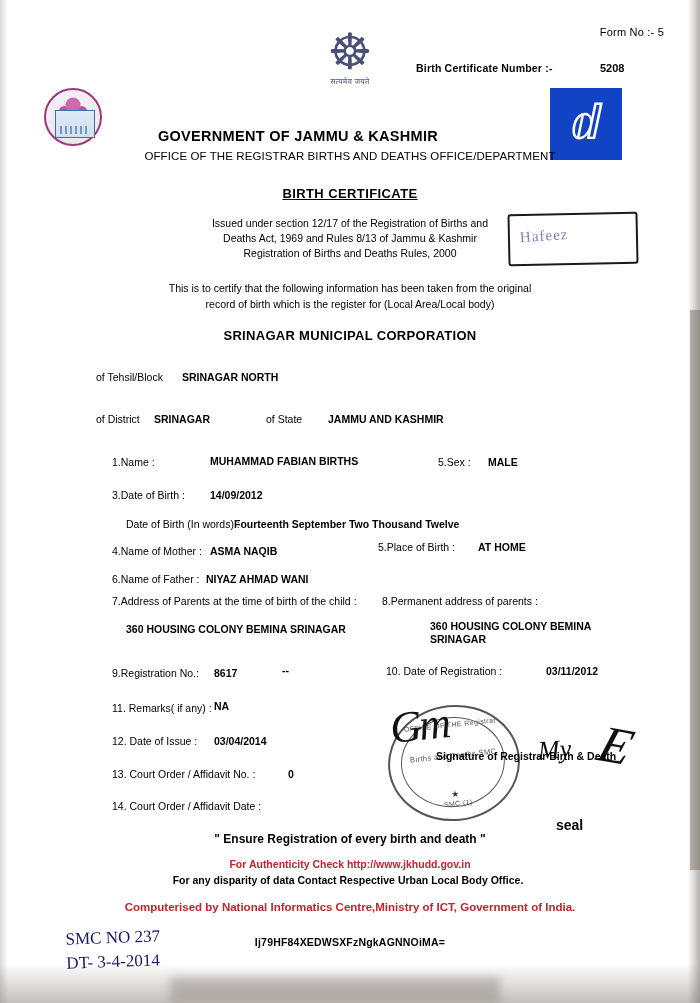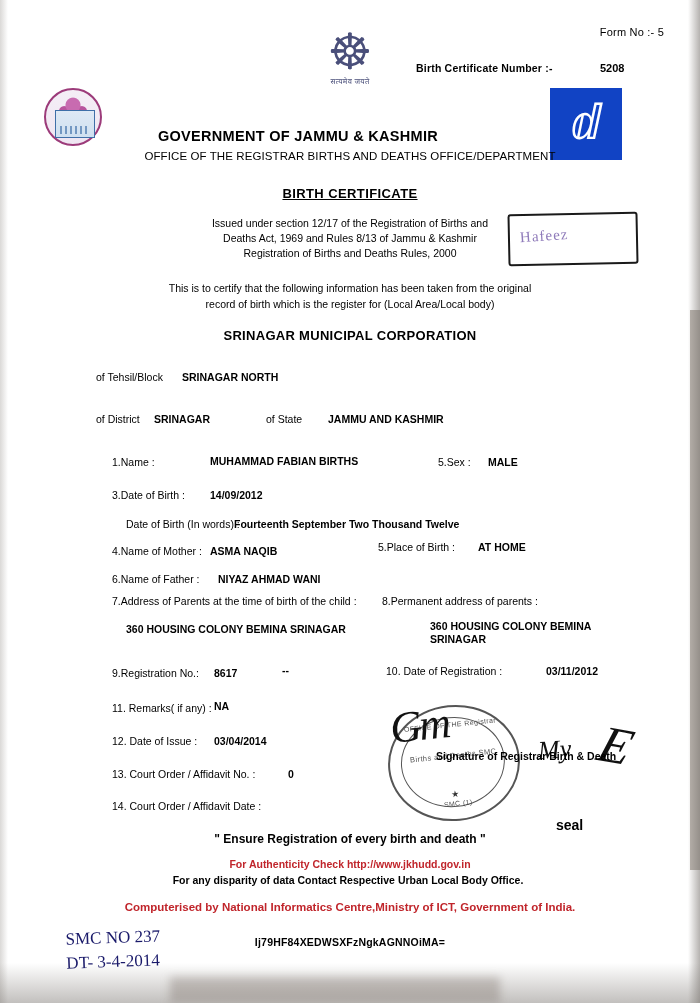--- a/index.html
+++ b/index.html
@@ -211,21 +211,21 @@
 
   .f3w-lbl { top: 518px; left: 126px; }
   .f3w-val { top: 518px; left: 234px; }
 
   .f4-lbl { top: 545px; left: 112px; }
   .f4-val { top: 545px; left: 210px; }
   .f5-lbl { top: 541px; left: 378px; }
   .f5-val { top: 541px; left: 478px; }
 
   .f6-lbl { top: 573px; left: 112px; }
-  .f6-val { top: 573px; left: 218px; }
+  .f6-val { top: 573px; left: 206px; }
 
   .f7-lbl { top: 595px; left: 112px; }
   .f7-val { top: 623px; left: 126px; }
   .f8-lbl { top: 595px; left: 382px; }
   .f8-val { top: 620px; left: 430px; line-height: 13px; }
 
   .f9-lbl { top: 667px; left: 112px; }
   .f9-val { top: 667px; left: 214px; }
   .f9-dash { top: 664px; left: 282px; font-weight: bold; }
   .f10-lbl { top: 665px; left: 386px; }

